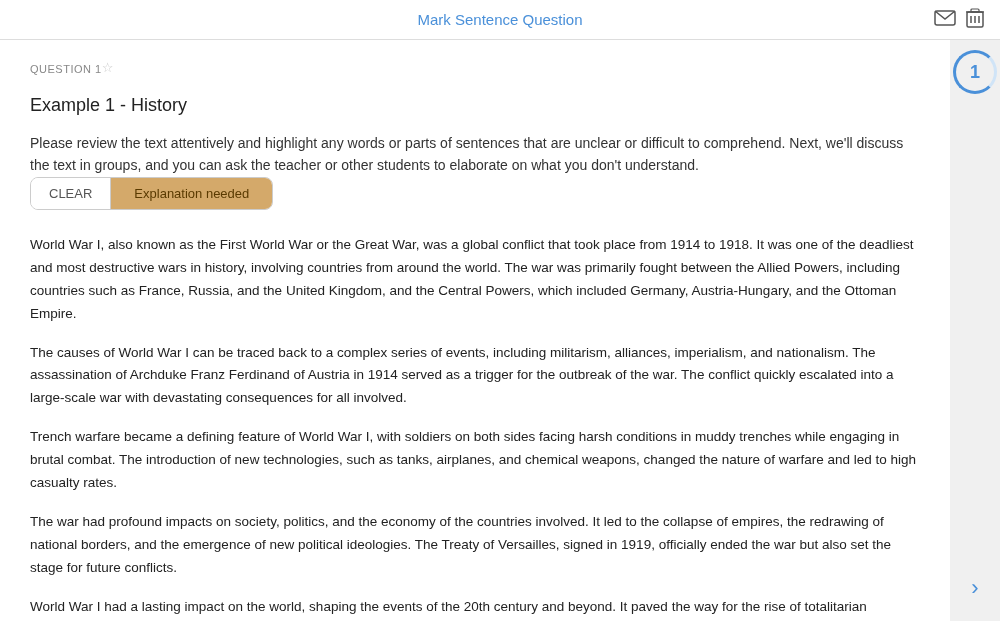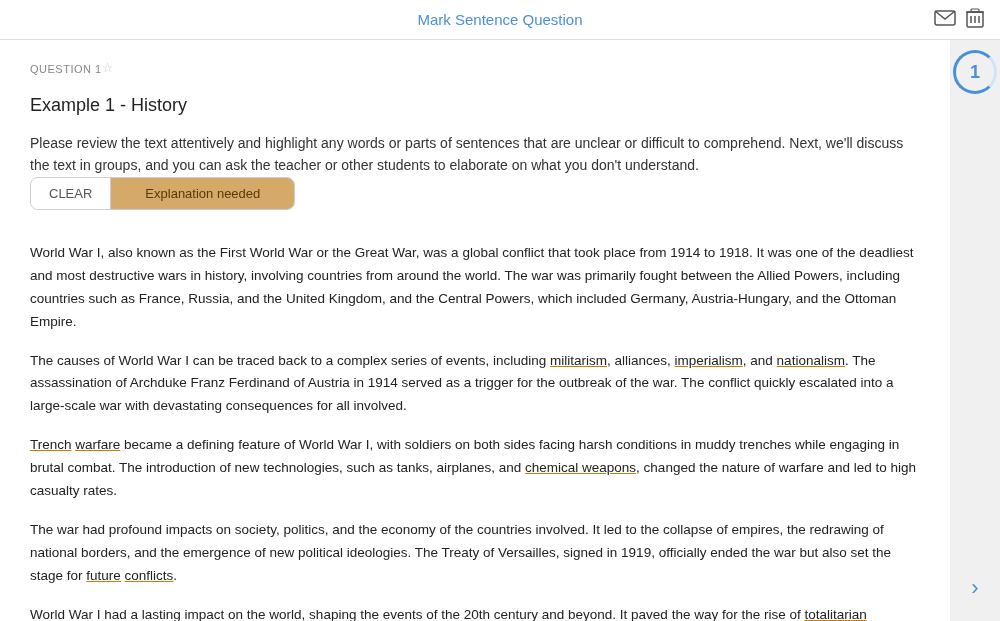--- a/index.html
+++ b/index.html
@@ -97,40 +97,38 @@
       padding: 8px 18px;
       background: #fff;
       color: #555;
       font-size: 13px;
       font-weight: 500;
       cursor: pointer;
       border: none;
       border-right: 1px solid #ccc;
     }
     .toolbar-explanation {
-      padding: 8px 34px;
+      padding: 8px 23px;
       background: #d4a96a;
       color: #5a3a00;
       font-size: 13px;
       font-weight: 500;
       cursor: pointer;
       border: none;
     }
 
     
     .text-section {
       font-size: 13.5px;
       color: #222;
       line-height: 1.7;
       margin-bottom: 16px;
-      margin-top: 8px;
     }
 
     .underline-orange {
-      text-decoration: underline;
       text-decoration-color: #c87d00;
       color: inherit;
     }
 
     
     .right-sidebar {
       width: 50px;
       background: #f0f0f0;
       display: flex;
       flex-direction: column;

